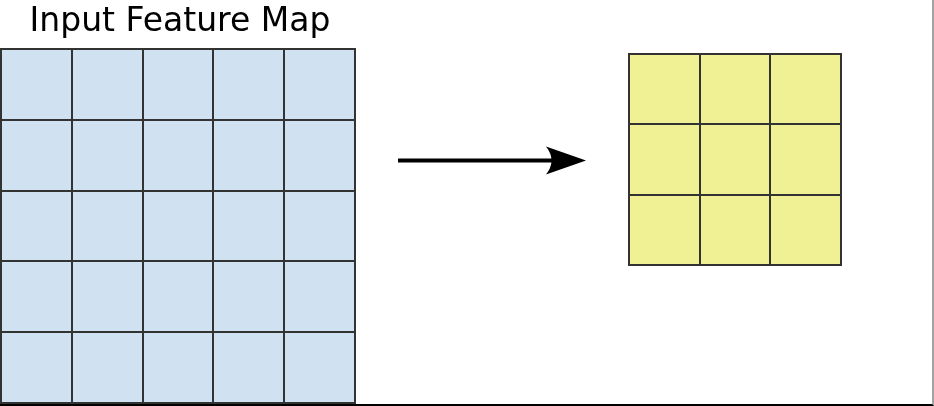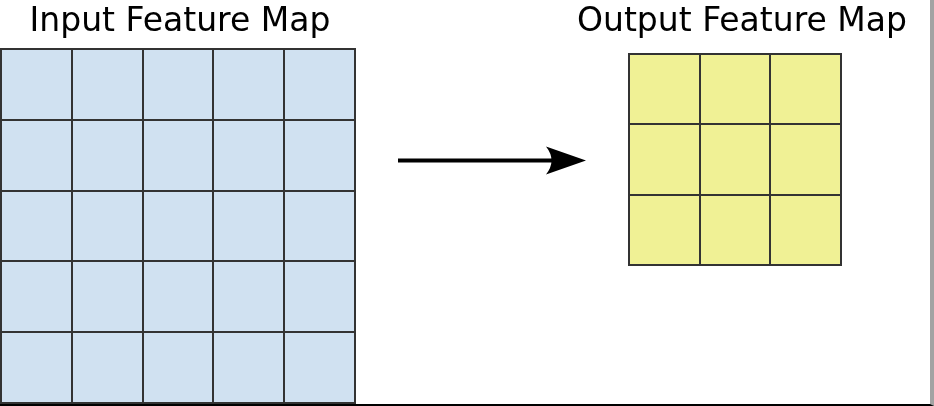--- a/index.html
+++ b/index.html
@@ -2,21 +2,21 @@
 <html><head>
 <meta charset="utf-8">
 <style>
   html, body { margin: 0; padding: 0; background: #ffffff; }
   .canvas {
     position: relative;
     width: 934px;
     height: 406px;
     box-sizing: border-box;
     background: #ffffff;
-    border-right: 4px solid #a3a3a3;
+    border-right: 2px solid #a3a3a3;
     border-bottom: 2px solid #000000;
     overflow: hidden;
     font-family: "DejaVu Sans", sans-serif;
   }
   .map-title {
     position: absolute;
     top: 1px;
     font-size: 33px;
     line-height: 1.15;
     color: #000000;
@@ -64,21 +64,20 @@
       <div class="cell" style="background: rgb(208, 225, 241);"></div>
       <div class="cell" style="background: rgb(208, 225, 241);"></div>
       <div class="cell" style="background: rgb(208, 225, 241);"></div>
     </div>
 
   <svg class="arrow" width="210" height="44" viewBox="0 0 210 44">
     <line x1="8" y1="21.5" x2="162" y2="21.5" stroke-width="4" stroke="#000000"></line>
     <path d="M 196,21.5 L 156,7.5 Q 167,21.5 156,35.5 Z" fill="#000000"></path>
   </svg>
 
-  <div class="map-title" style="left:742px">Output Feature Map</div>
 
   <div class="grid" style="left: 628px; top: 53px; width: 214px; height: 213px; grid-template-columns: repeat(3, 1fr); grid-template-rows: repeat(3, 1fr); background: rgb(51, 51, 51); gap: 2px; padding: 2px;">
       <div class="cell" style="background: rgb(240, 241, 149);"></div>
       <div class="cell" style="background: rgb(240, 241, 149);"></div>
       <div class="cell" style="background: rgb(240, 241, 149);"></div>
       <div class="cell" style="background: rgb(240, 241, 149);"></div>
       <div class="cell" style="background: rgb(240, 241, 149);"></div>
       <div class="cell" style="background: rgb(240, 241, 149);"></div>
       <div class="cell" style="background: rgb(240, 241, 149);"></div>
       <div class="cell" style="background: rgb(240, 241, 149);"></div>

